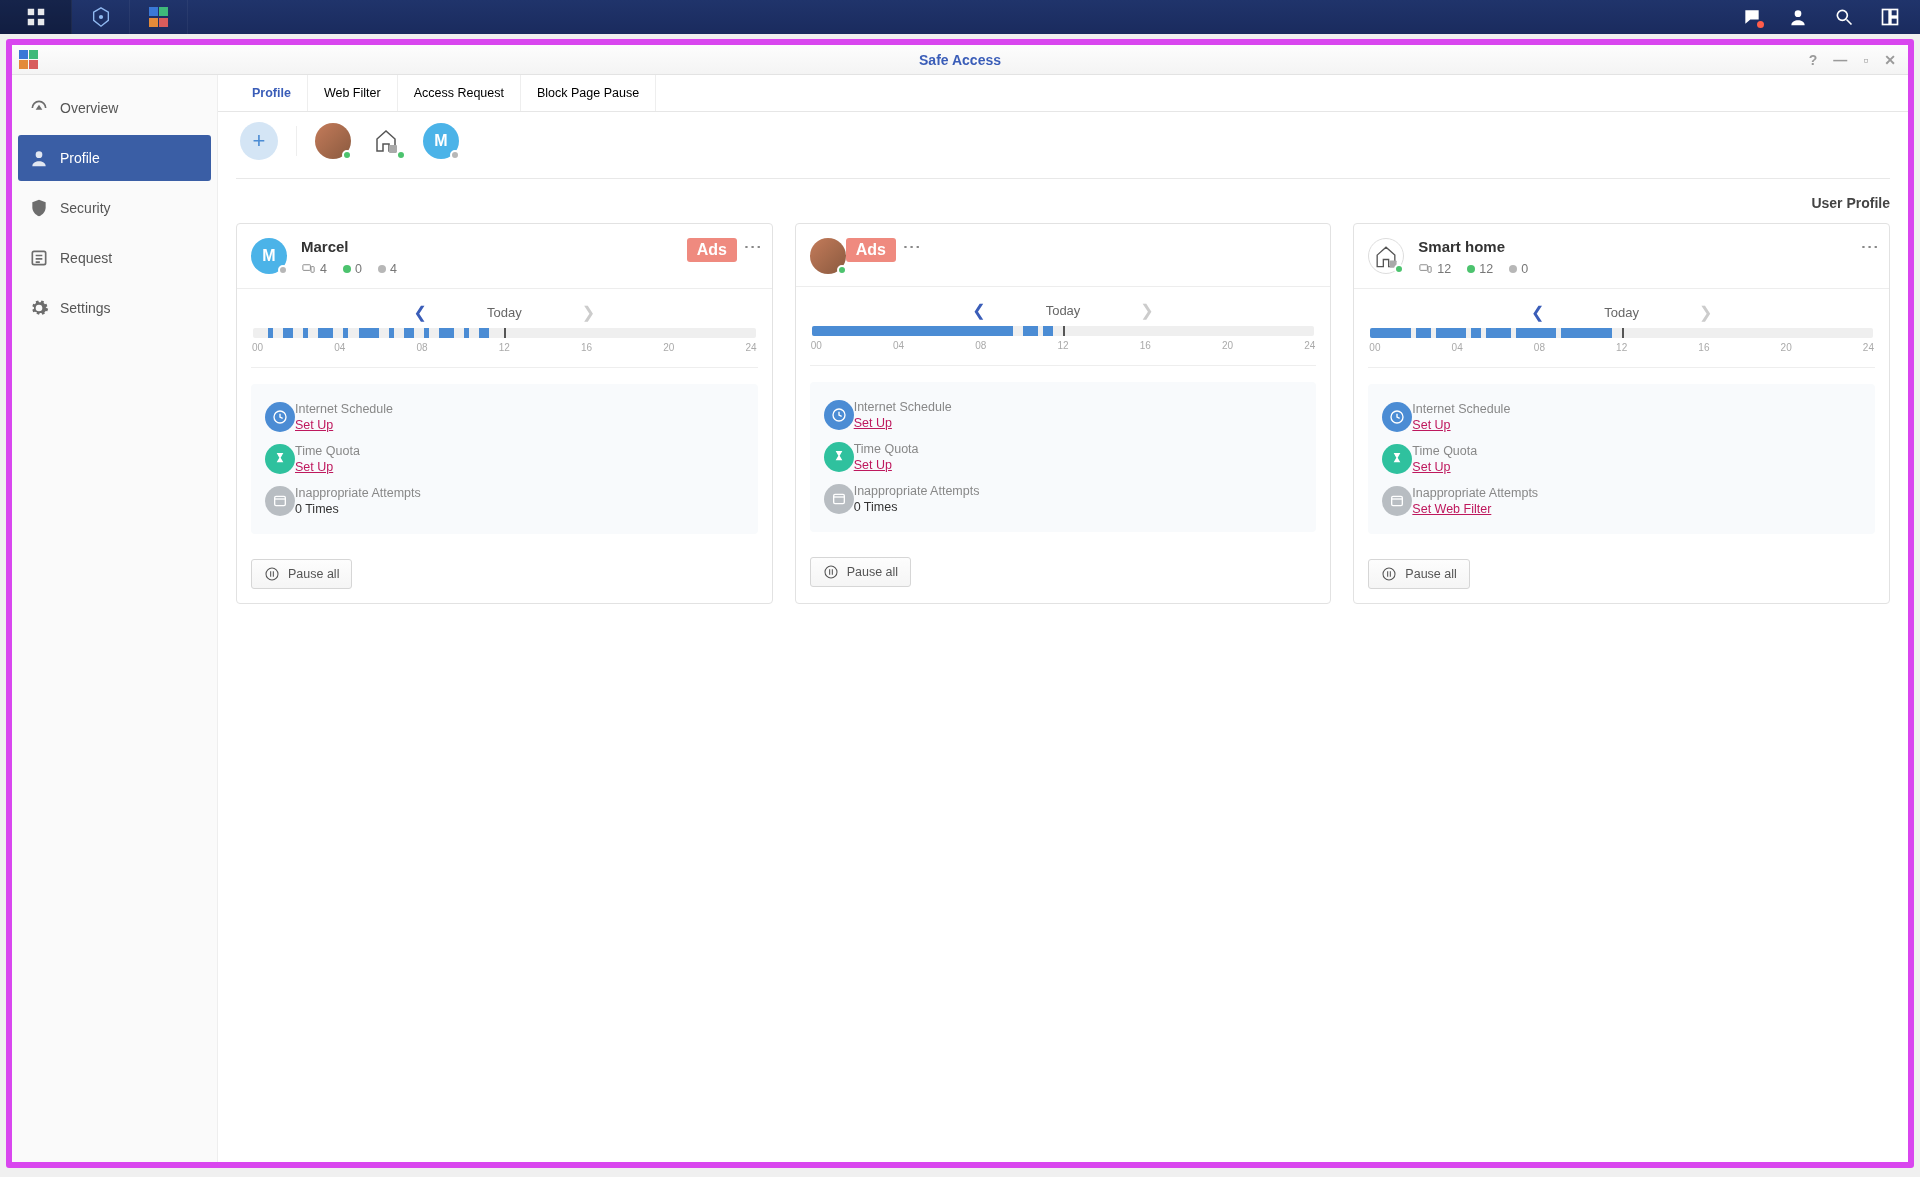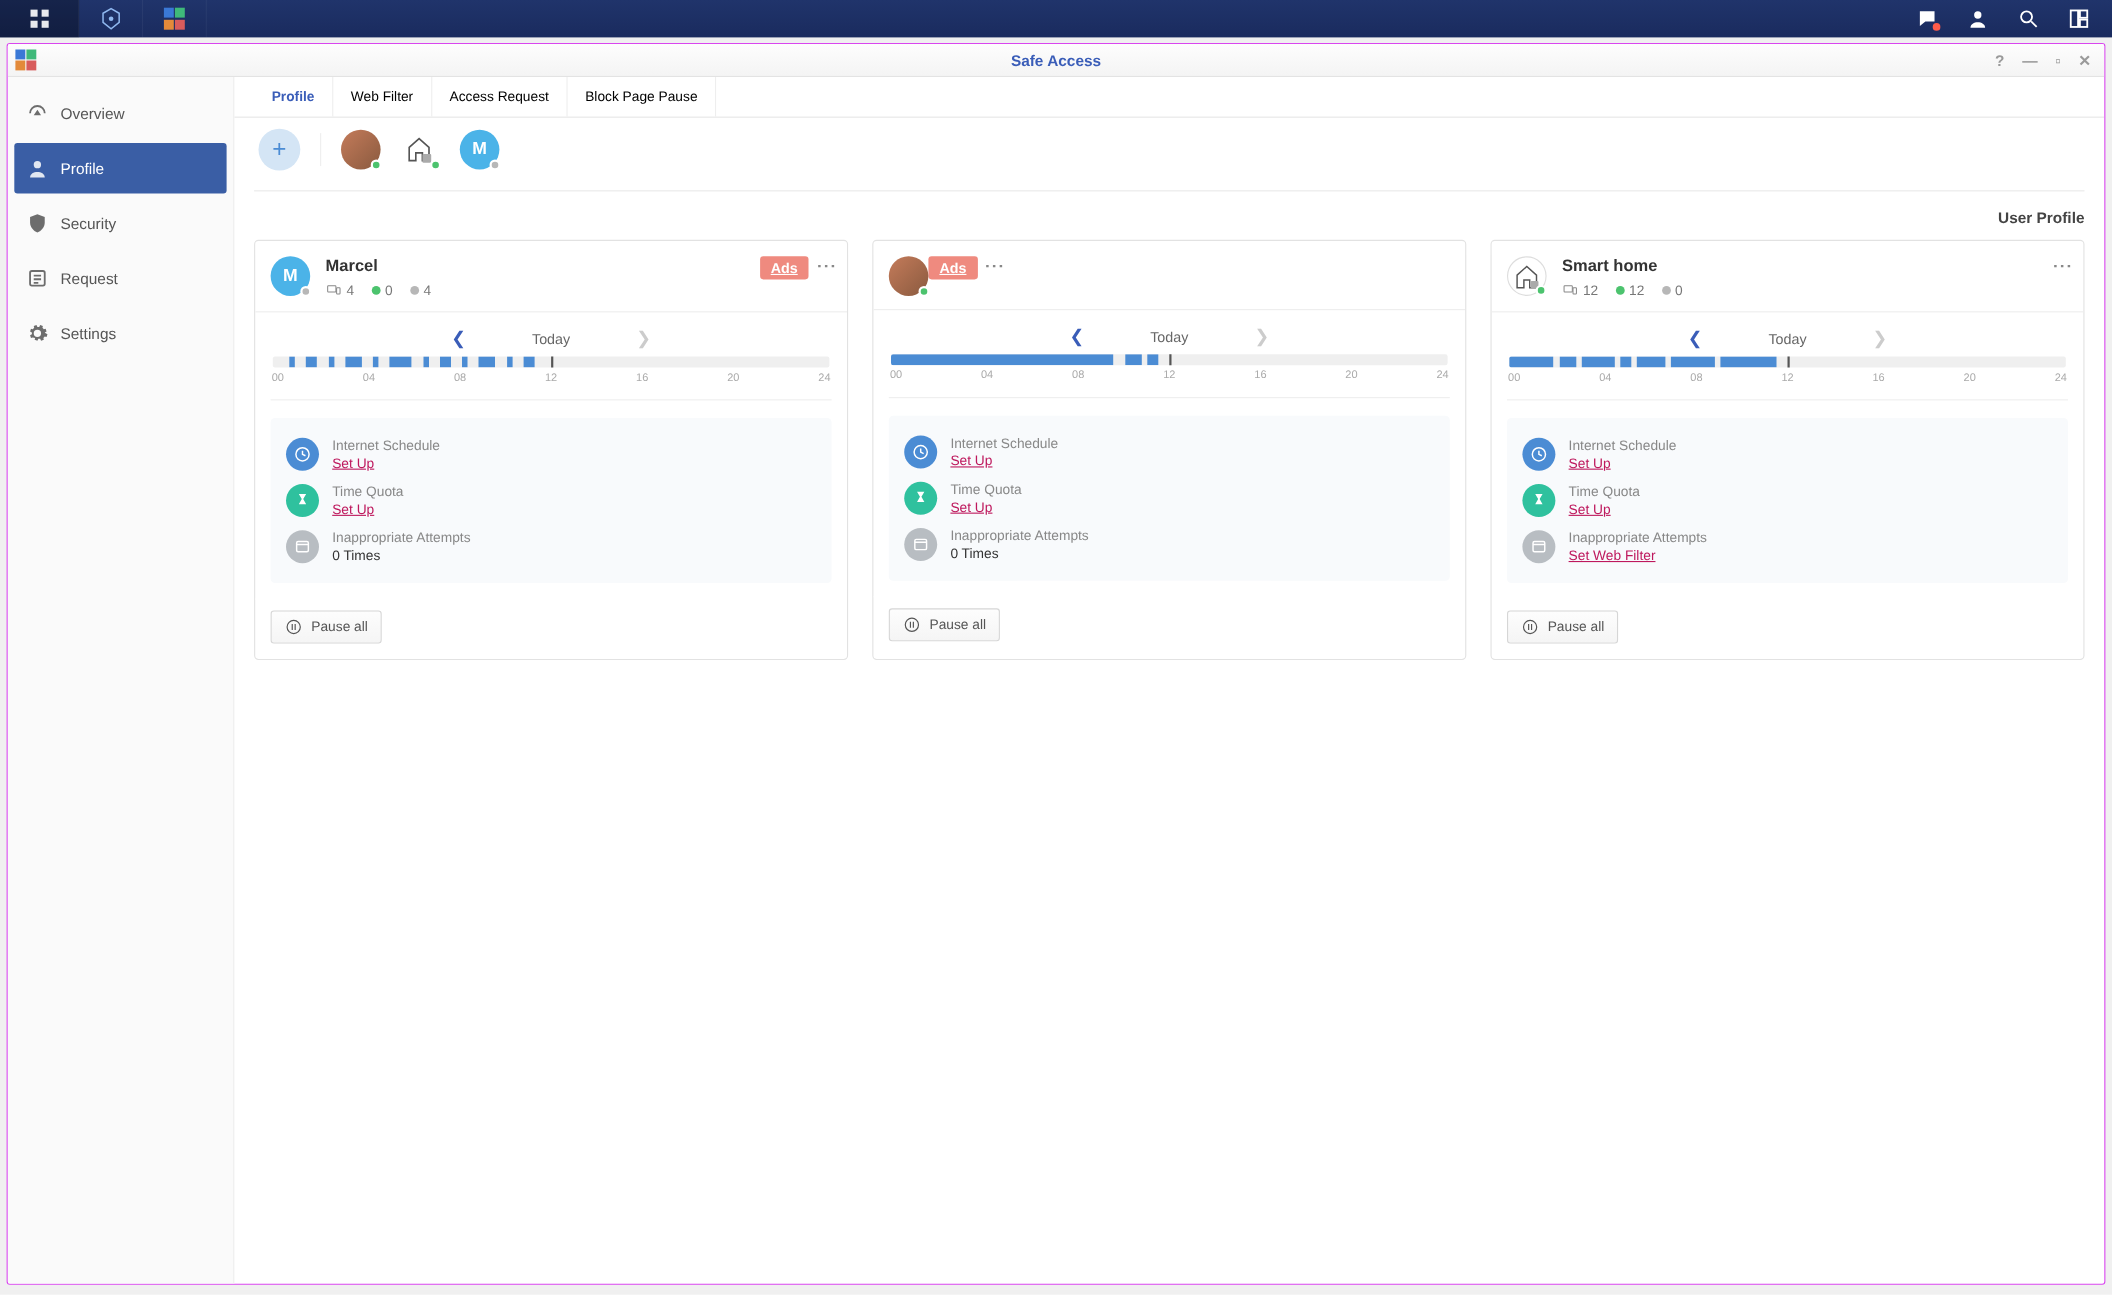--- a/index.html
+++ b/index.html
@@ -29,21 +29,21 @@
   .taskbar-right { margin-left: auto; display: flex; gap: 18px; padding-right: 16px; align-items: center; height:100%; }
   .taskbar-right .tb-icon { width: 28px; height: 28px; display:flex; align-items:center; justify-content:center; cursor:pointer; }
   .taskbar-right svg { width: 20px; height: 20px; fill: #fff; }
   .notif-dot { position: relative; }
   .notif-dot::after { content:''; position:absolute; bottom:3px; right:2px; width:7px; height:7px; background:#ff5c4a; border-radius:50%; }
 
   
   .window {
     margin: 5px 6px;
     background: #fff;
-    border: 1px solid #d946ef;
+    border: 6px solid #d946ef;
     border-radius: 3px;
     overflow: hidden;
     height: calc(100vh - 48px);
     display: flex;
     flex-direction: column;
   }
   .win-titlebar {
     height: 30px;
     background: linear-gradient(#fdfdfd,#f4f4f4);
     border-bottom: 1px solid #e3e3e3;
@@ -138,43 +138,43 @@
   }
   .card-avatar.home-av { background:#fff; border:1px solid #ddd; }
   .card-avatar.home-av svg { width:30px; height:30px; }
   .card-info { margin-left:14px; flex:1; }
   .card-name { font-weight:700; font-size:15px; color:#333; margin-bottom:6px;}
   .card-stats { display:flex; gap:16px; color:#777; font-size:12.5px; align-items:center; }
   .stat { display:flex; align-items:center; gap:4px; }
   .stat .bdot { width:8px;height:8px;border-radius:50%; }
   .stat svg { width:15px; height:15px; fill:#888;}
   .ads-badge {
-    background:#ef8a7f; color:#fff; font-size:13px;
-    padding:3px 10px; border-radius:3px; font-weight:600;text-decoration:underline;
+    background:#ef8a7f; color:#fff; font-size:16px;
+    padding:3px 10px; border-radius:3px; font-weight:600;
   }
   .card-menu { margin-left:10px; color:#888; cursor:pointer; font-size:18px; line-height:0.6; letter-spacing:2px; writing-mode: vertical-rl; }
 
   .card-body { padding: 14px 14px 14px 14px; display:flex; flex-direction:column; gap:16px;}
 
   
   .timeline-nav { display:flex; align-items:center; justify-content:center; gap:60px; color:#666; font-size:13px; margin-bottom:6px;}
   .timeline-nav .arrow { color:#3a5db8; cursor:pointer; font-size:16px;}
   .timeline-nav .arrow.disabled{ color:#ccc; cursor:default;}
   .timeline-track {
     height:10px; background:#efefef; border-radius:2px;
     position:relative; margin:4px 2px 0 2px; overflow:hidden;
   }
   .tl-block{ position:absolute; top:0; height:100%; background:#4b8cd4;}
   .tl-marker{ position:absolute; top:-2px; width:2px; height:14px; background:#555;}
   .timeline-ticks{ display:flex; justify-content:space-between; margin:4px 1px 0 1px; font-size:10px; color:#aaa;}
   .timeline-rule{ height:1px; background:#eee; margin-top:14px;}
 
   
   .features { background:#f8fafc; border-radius:4px; padding:12px 14px;}
-  .frow{ display:flex; align-items:center; gap:12px; padding:6px 0;}
+  .frow{ display:flex; align-items:center; padding:6px 0;}
   .ficon{
     width:30px;height:30px;border-radius:50%;
     display:flex;align-items:center;justify-content:center;
     flex-shrink:0;
   }
   .ficon svg{width:16px;height:16px;fill:#fff;}
   .ficon.blue{background:#4b8cd4;}
   .ficon.teal{background:#2fc19e;}
   .ficon.grey{background:#b8bdc2;}
   .ftext{ display:flex; flex-direction:column; gap:2px;}

